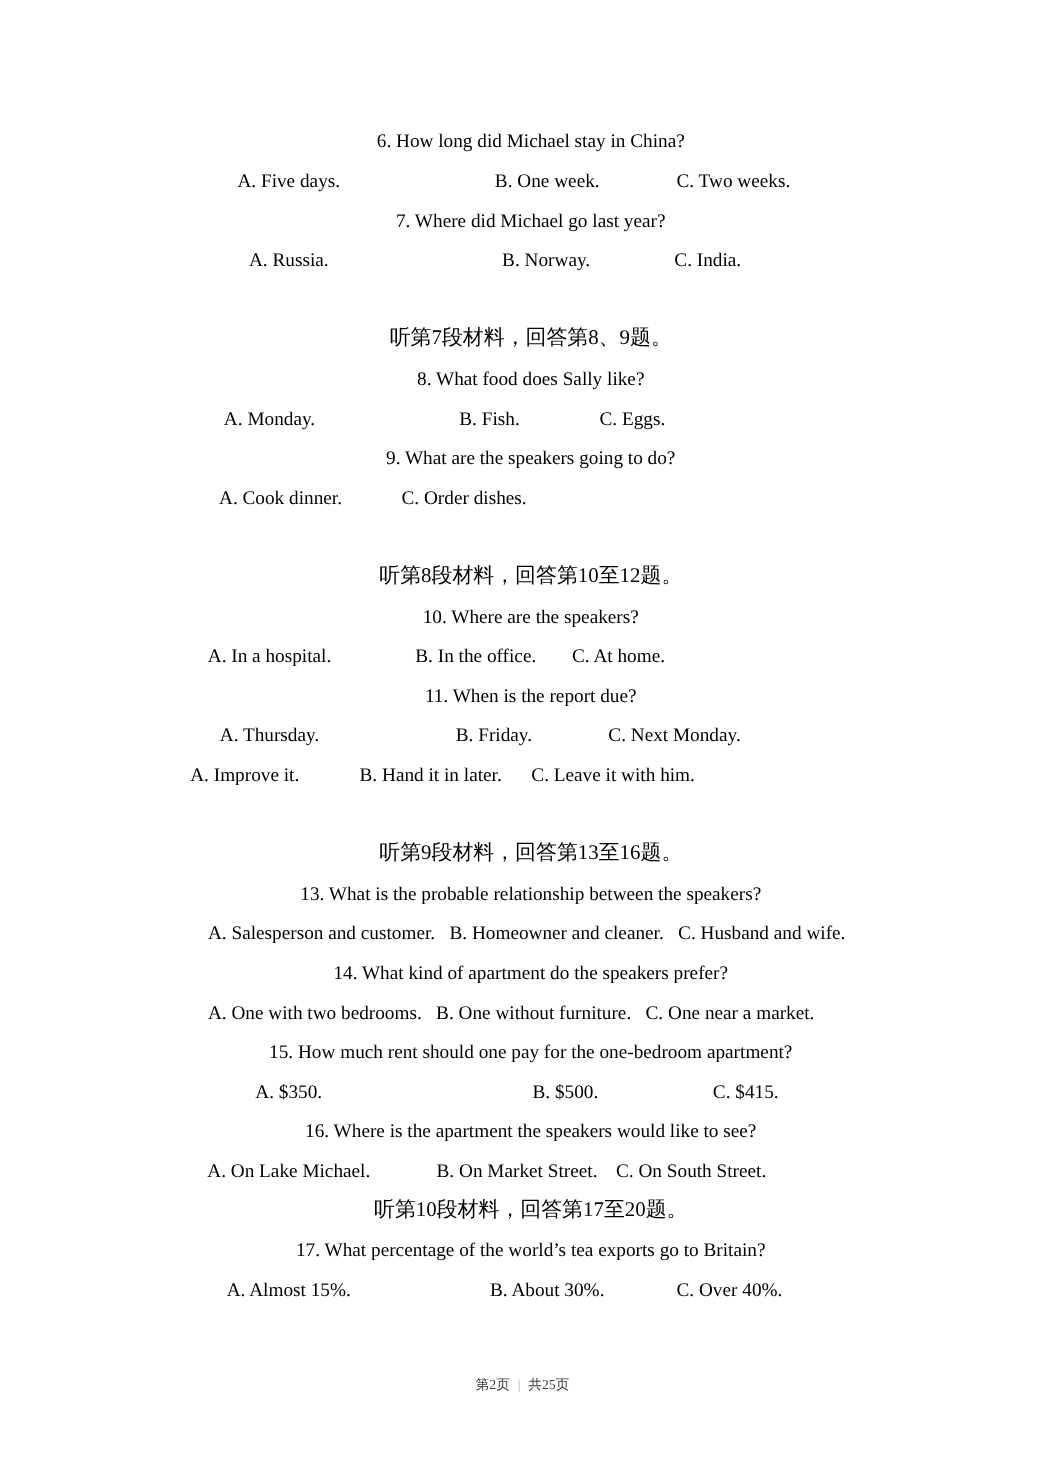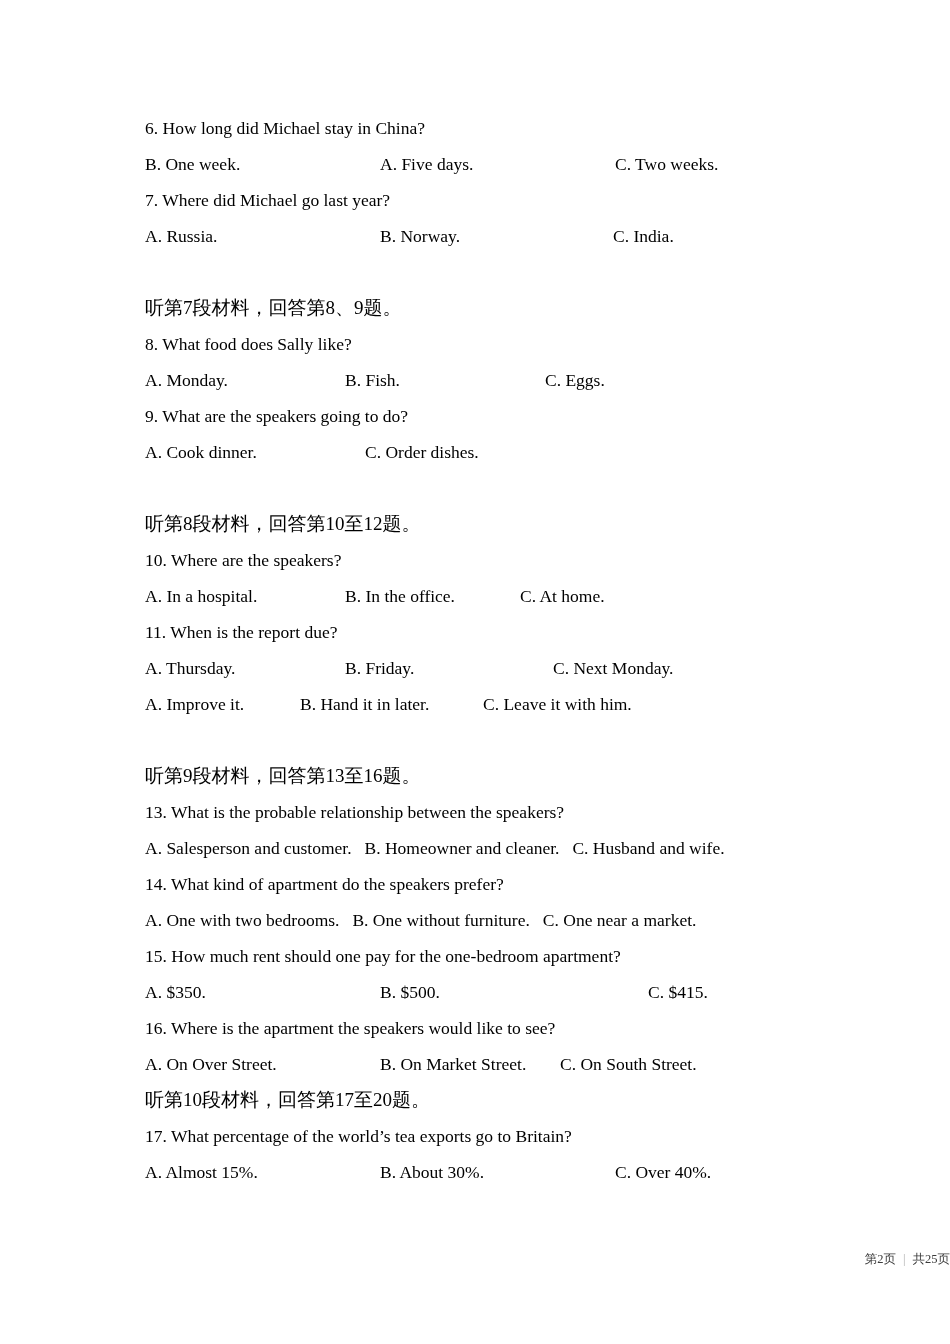--- a/index.html
+++ b/index.html
@@ -17,64 +17,66 @@
   }
   .page {
     box-sizing: border-box;
     padding: 110px 130px 0 145px;
   }
   .line {
     height: 36px;
     line-height: 36px;
     font-size: 17.5px;
     white-space: nowrap;
+    text-align: center;
   }
   .section-line {
     font-size: 19px;
   }
   .opts {
     display: flex;
   }
   .opt {
     display: inline-block;
     flex: 0 0 auto;
   }
   .opts-flow {
     display: flex;
+    margin-left: 44px;
   }
   .opts-flow .opt {
     margin-right: 13px;
   }
   .spacer {
     height: 36px;
   }
   .footer {
     position: absolute;
     left: 0;
     bottom: 76px;
     width: 100%;
-    text-align: right;
+    text-align: center;
     font-size: 12.5px;
     color: #3a3a3a;
     font-family: "Liberation Serif", "DejaVu Serif", serif;
   }
   .footer .sep {
     color: #b0b0b0;
     margin: 0 7px;
   }
 </style>
 </head>
 <body>
 
 <div class="page">
 
   <div class="line">6. How long did Michael stay in China?</div>
   <div class="line opts">
+    <span class="opt" style="width:235px">A. Five days.</span>
     <span class="opt" style="width:235px">B. One week.</span>
-    <span class="opt" style="width:235px">A. Five days.</span>
     <span class="opt">C. Two weeks.</span>
   </div>
 
   <div class="line">7. Where did Michael go last year?</div>
   <div class="line opts">
     <span class="opt" style="width:235px">A. Russia.</span>
     <span class="opt" style="width:233px">B. Norway.</span>
     <span class="opt">C. India.</span>
   </div>
 
@@ -139,21 +141,21 @@
 
   <div class="line">15. How much rent should one pay for the one-bedroom apartment?</div>
   <div class="line opts">
     <span class="opt" style="width:235px">A. $350.</span>
     <span class="opt" style="width:268px">B. $500.</span>
     <span class="opt">C. $415.</span>
   </div>
 
   <div class="line">16. Where is the apartment the speakers would like to see?</div>
   <div class="line opts">
-    <span class="opt" style="width:235px">A. On Over Street.</span>
+    <span class="opt" style="width:235px">A. On Lake Michael.</span>
     <span class="opt" style="width:180px">B. On Market Street.</span>
     <span class="opt">C. On South Street.</span>
   </div>
 
   <div class="line section-line">听第10段材料，回答第17至20题。</div>
 
   <div class="line">17. What percentage of the world’s tea exports go to Britain?</div>
   <div class="line opts">
     <span class="opt" style="width:235px">A. Almost 15%.</span>
     <span class="opt" style="width:235px">B. About 30%.</span>

